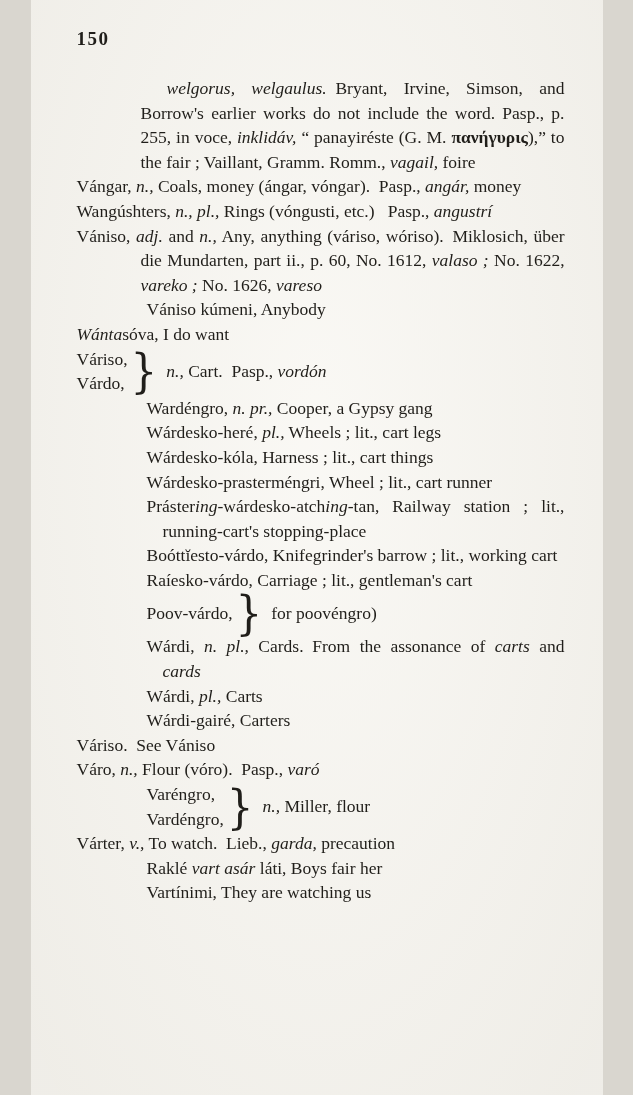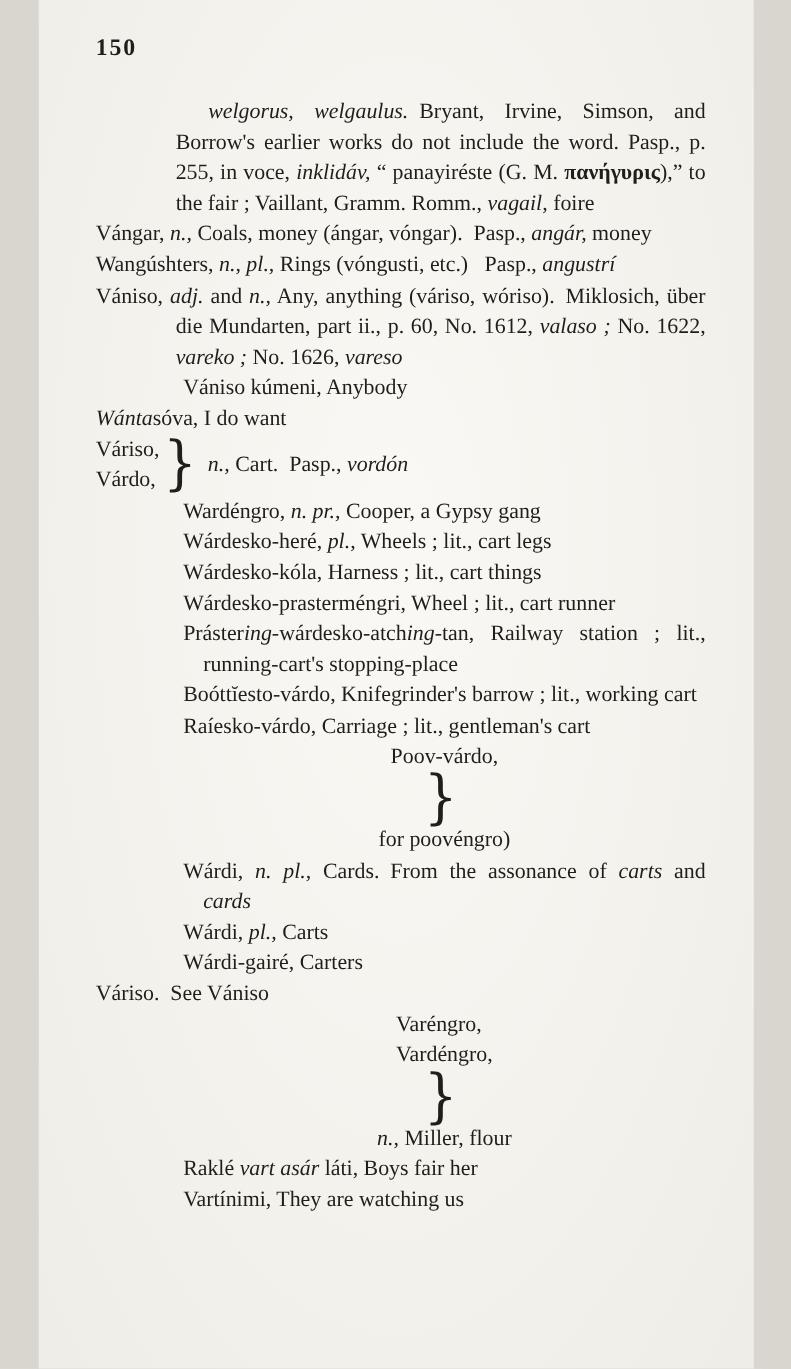--- a/index.html
+++ b/index.html
@@ -28,21 +28,21 @@
   }
   .dict-body { font-size:17.5px; line-height:24.6px; }
   .para { margin:0; text-align:justify; hyphens:manual; }
   .indent-cont { padding-left:64px; text-indent:26px; }
   .indent-main { padding-left:64px; text-indent:-64px; }
   .indent-sub  { padding-left:86px; text-indent:-16px; }
   .i { font-style:italic; }
   .b { font-weight:bold; }
   .brace-row { display:flex; align-items:center; }
   .brace-row.main { margin-left:0; }
-  .brace-row.sub  { margin-left:70px;flex-direction:column; }
+  .brace-row.sub  { margin-left:70px; }
   .wcol div, .dcol div { line-height:24.6px; white-space:nowrap; }
   .brace-glyph {
     font-family:"DejaVu Serif",serif;
     font-size:42px; line-height:1; font-weight:normal;
     transform:scaleY(1.12);
     margin:0 9px 0 3px;
     user-select:none;
   }
 </style>
 </head>
@@ -82,26 +82,28 @@
         </div>
         <span class="brace-glyph">}</span>
         <div class="dcol">
           <div><span>for poovéngro)</span></div>
         </div>
       </div>
       <p class="para indent-sub"><span>Wárdi, </span><span class="i">n. pl.,</span><span> Cards. From the assonance of </span><span class="i">carts</span><span> and </span><span class="i">cards</span></p>
       <p class="para indent-sub"><span>Wárdi, </span><span class="i">pl.,</span><span> Carts</span></p>
       <p class="para indent-sub"><span>Wárdi-gairé, Carters</span></p>
       <p class="para indent-main"><span>Váriso. See Vániso</span></p>
+      <p class="para indent-main"><span>Váro, </span><span class="i">n.,</span><span> Flour (vóro). Pasp., </span><span class="i">varó</span></p>
       <div class="brace-row sub">
         <div class="wcol">
           <div><span>Varéngro,</span></div>
           <div><span>Vardéngro,</span></div>
         </div>
         <span class="brace-glyph">}</span>
         <div class="dcol">
           <div><span class="i">n.,</span><span> Miller, flour</span></div>
         </div>
       </div>
+      <p class="para indent-main"><span>Várter, </span><span class="i">v.,</span><span> To watch. Lieb., </span><span class="i">garda,</span><span> precaution</span></p>
       <p class="para indent-sub"><span>Raklé </span><span class="i">vart asár</span><span> láti, Boys fair her</span></p>
       <p class="para indent-sub"><span>Vartínimi, They are watching us</span></p>
     </div>
 </div>
 
 </body></html>

